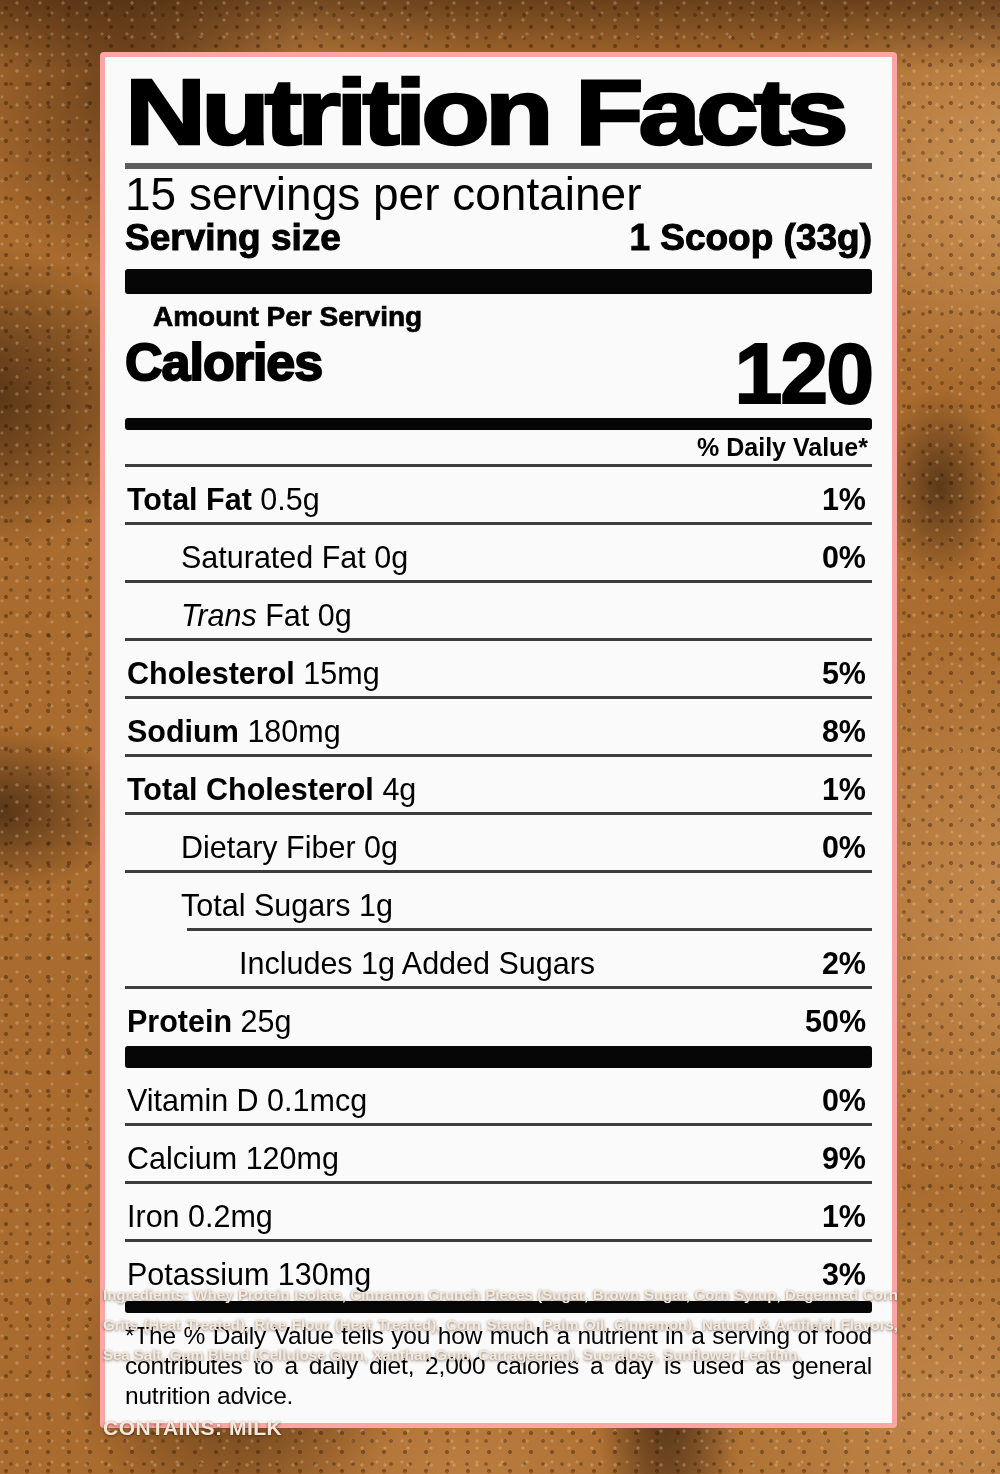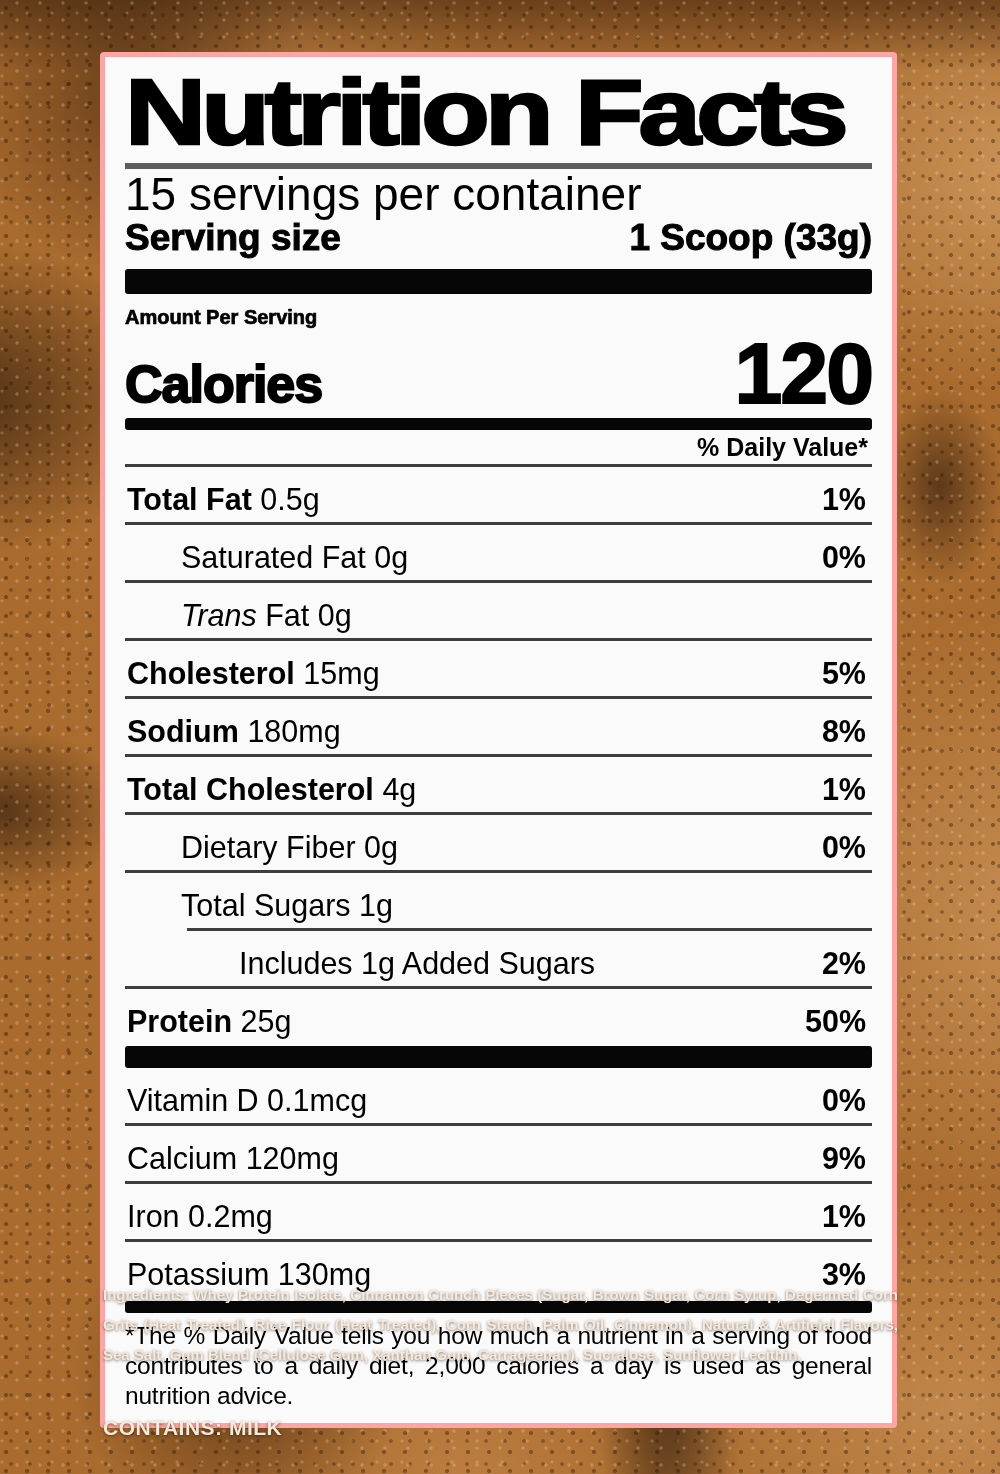--- a/index.html
+++ b/index.html
@@ -57,22 +57,22 @@
   .rule  { height: 6px; background: #5c5c5c; margin: 10px 0 4px; }
   .servings { font-size: 46px; line-height: 42px; }
   .servrow {
     display: flex; justify-content: space-between;
     font-weight: bold; font-size: 37px; line-height: 46px;
     -webkit-text-stroke: 1px #000;
   }
   .bar { background: #060606; border-radius: 3px; }
   .bar.xl { height: 25px; margin-top: 8px; }
   .bar.md { height: 12px; }
-  .aps { font-weight: bold; font-size: 20px; line-height: 30px; margin-top: 8px; -webkit-text-stroke: .7px #000; }
-  .calrow { display: flex; justify-content: space-between; align-items: flex-end; margin-bottom: 4px; }
+  .aps { font-weight: bold; font-size: 28px; line-height: 30px; margin-top: 8px; margin-left: 28px; -webkit-text-stroke: .7px #000; }
+  .calrow { display: flex; justify-content: space-between; align-items: flex-start; margin-bottom: 4px; }
   .cal-word { font-size: 52px; font-weight: bold; letter-spacing: -1px; -webkit-text-stroke: 2px #000; }
   .cal-num  { font-size: 86px; font-weight: bold; letter-spacing: -2px; line-height: 82px; -webkit-text-stroke: 2px #000; }
   .dvh { text-align: right; font-weight: bold; font-size: 25px; line-height: 34px; padding-right: 4px; }
   .hr { height: 3px; background: #3d3d3d; }
   .hr.ind { margin-left: 62px; }
   .row {
     display: flex; justify-content: space-between; align-items: center;
     font-size: 30.5px; line-height: 45px; padding: 0 4px 0 2px; margin-top: 10px;
   }
   .row.i1 { padding-left: 56px; }

